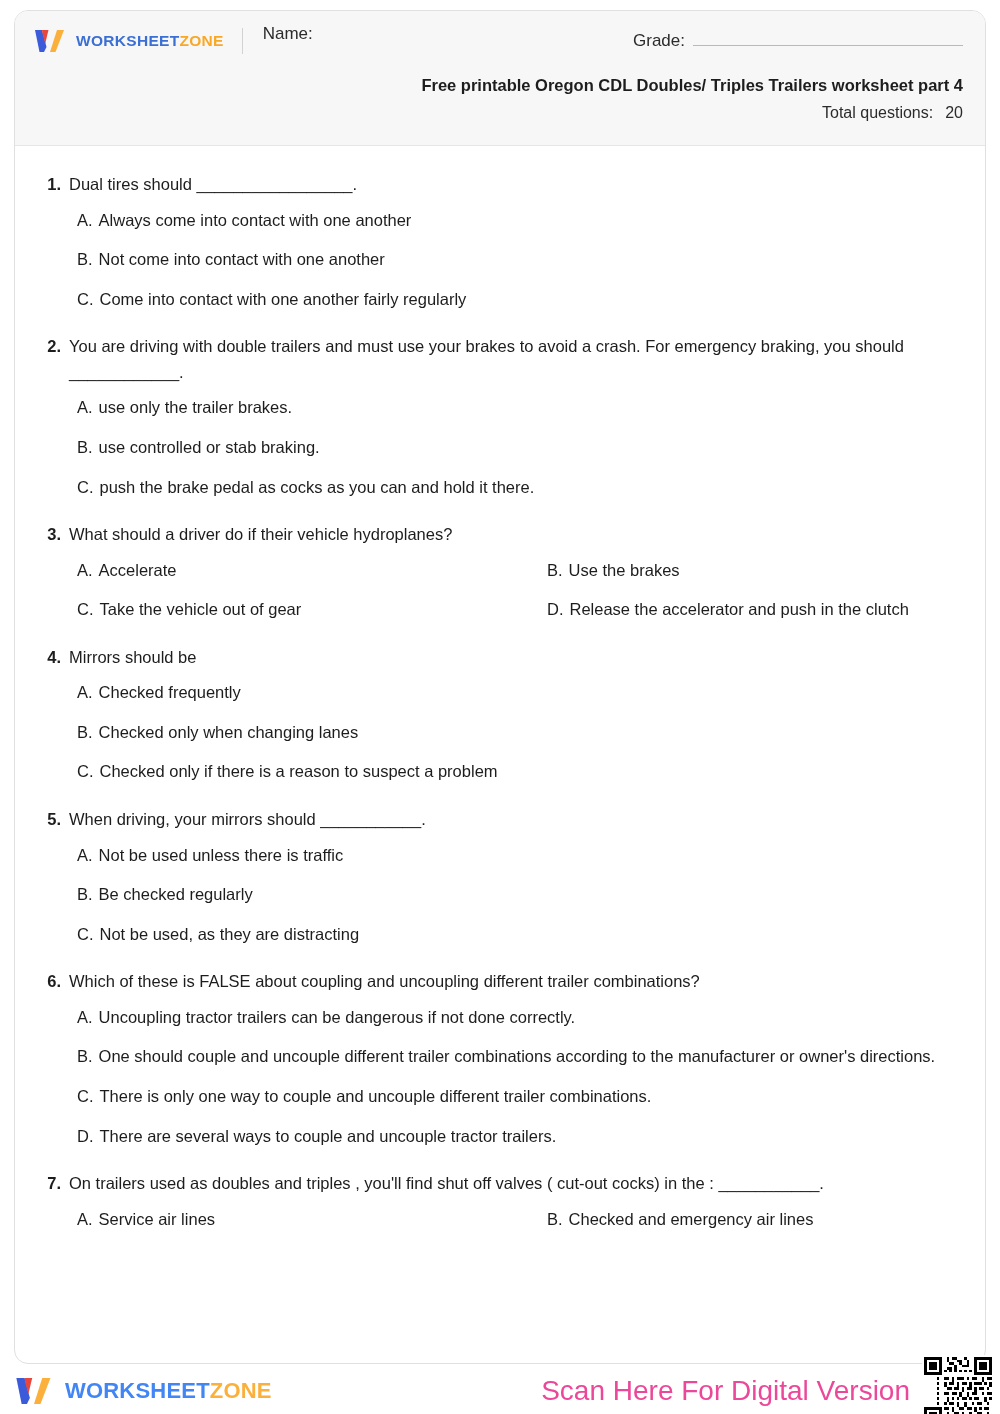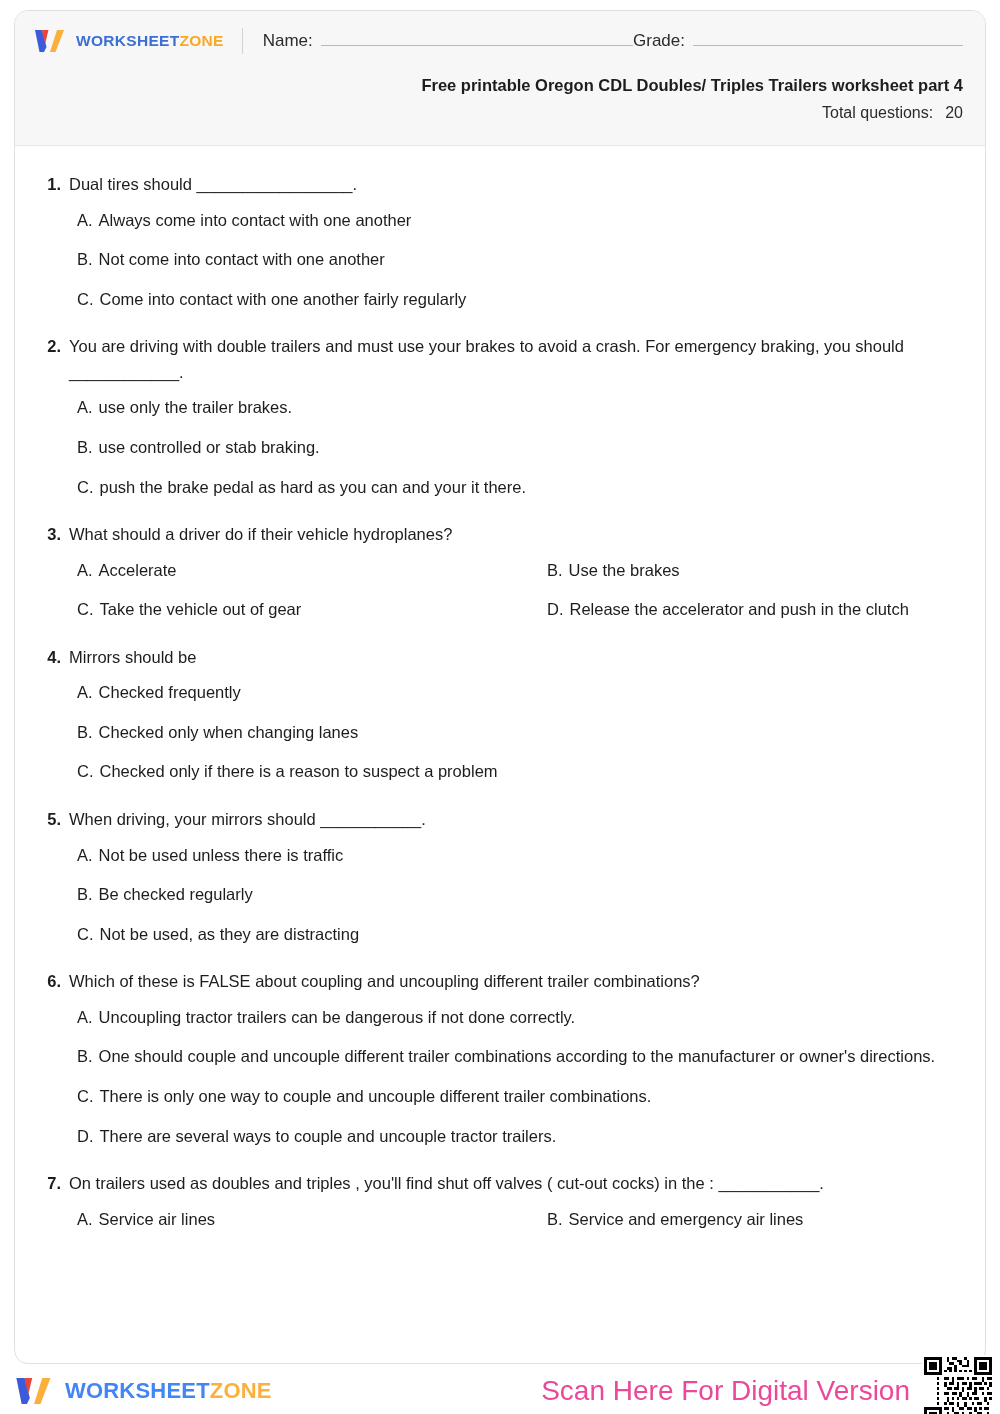--- a/index.html
+++ b/index.html
@@ -92,21 +92,21 @@
     font-size: 17px;
     color: #2b2b2b;
     white-space: nowrap;
     margin-right: 8px;
   }
   .field-line {
     flex: 1 1 auto;
     border-bottom: 1px solid #b9b9b9;
     height: 13px;
   }
-  .field.name { max-width: 420px; }
+  .field.name { max-width: 420px; flex-direction: column; }
   .field.grade { max-width: 330px; }
 
   .header-title-wrap {
     padding: 2px 22px 0 32px;
     text-align: right;
   }
   .worksheet-title {
     font-size: 16.5px;
     font-weight: bold;
     color: #1d1d1d;
@@ -301,21 +301,21 @@
             <div class="option">
               <span class="opt-letter">A.</span>
               <span class="opt-text">use only the trailer brakes.</span>
             </div>
             <div class="option">
               <span class="opt-letter">B.</span>
               <span class="opt-text">use controlled or stab braking.</span>
             </div>
             <div class="option">
               <span class="opt-letter">C.</span>
-              <span class="opt-text">push the brake pedal as hard as you can and your it there.</span>
+              <span class="opt-text">push the brake pedal as cocks as you can and hold it there.</span>
             </div>
           </div>
         </div>
         <div class="question">
           <div class="q-head">
             <span class="q-num">3.</span>
             <span class="q-text">What should a driver do if their vehicle hydroplanes?</span>
           </div>
           <div class="options two-col">
             <div class="option">
@@ -405,21 +405,21 @@
             <span class="q-num">7.</span>
             <span class="q-text">On trailers used as doubles and triples , you'll find shut off valves ( cut-out cocks) in the : ___________.</span>
           </div>
           <div class="options two-col">
             <div class="option">
               <span class="opt-letter">A.</span>
               <span class="opt-text">Service air lines</span>
             </div>
             <div class="option">
               <span class="opt-letter">B.</span>
-              <span class="opt-text">Service and emergency air lines</span>
+              <span class="opt-text">Checked and emergency air lines</span>
             </div>
           </div>
         </div>
       </div>
 
   </div>
 
   <div class="footer">
 
     <div class="footer-logo">

